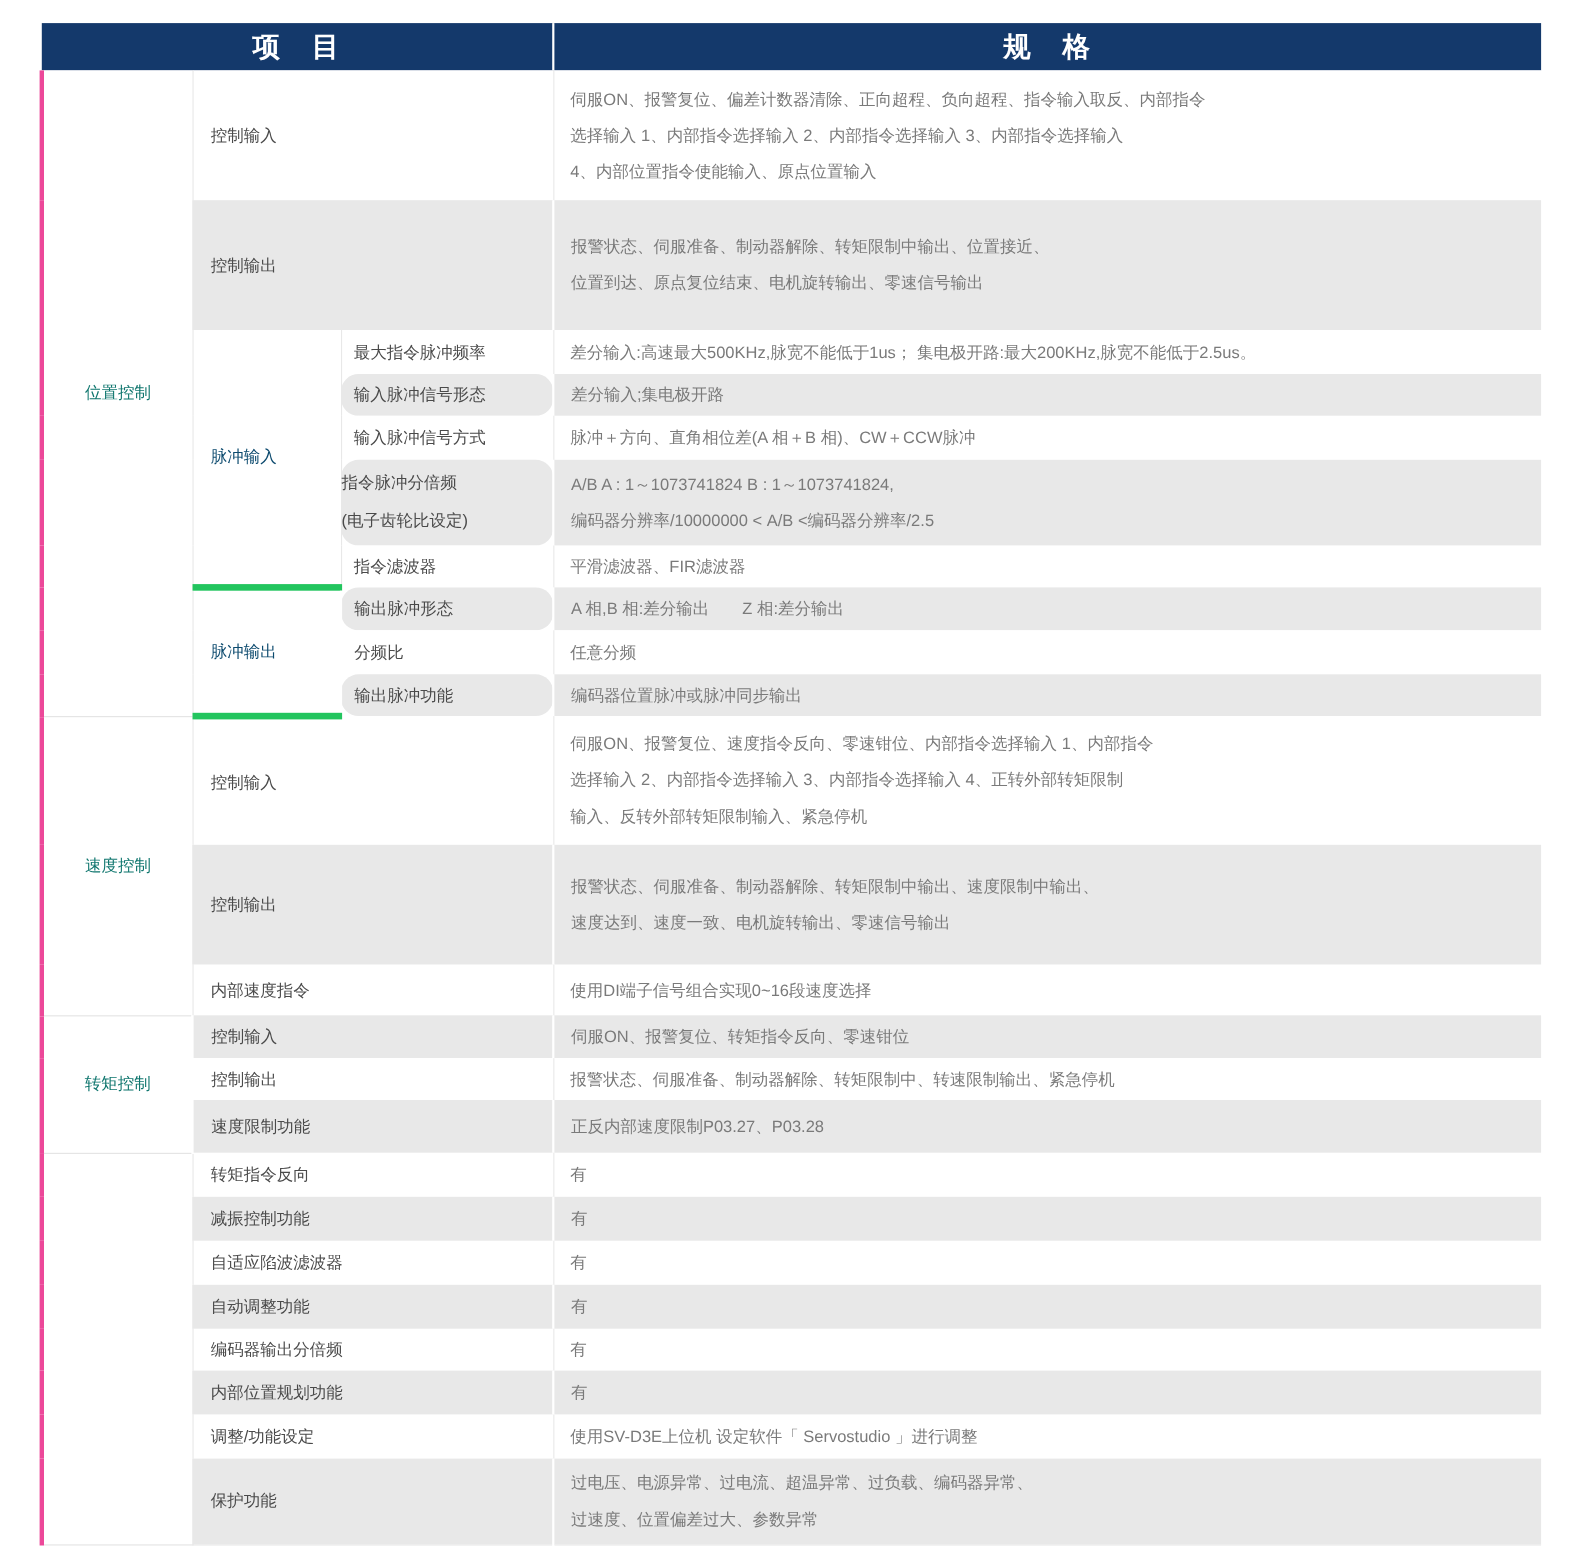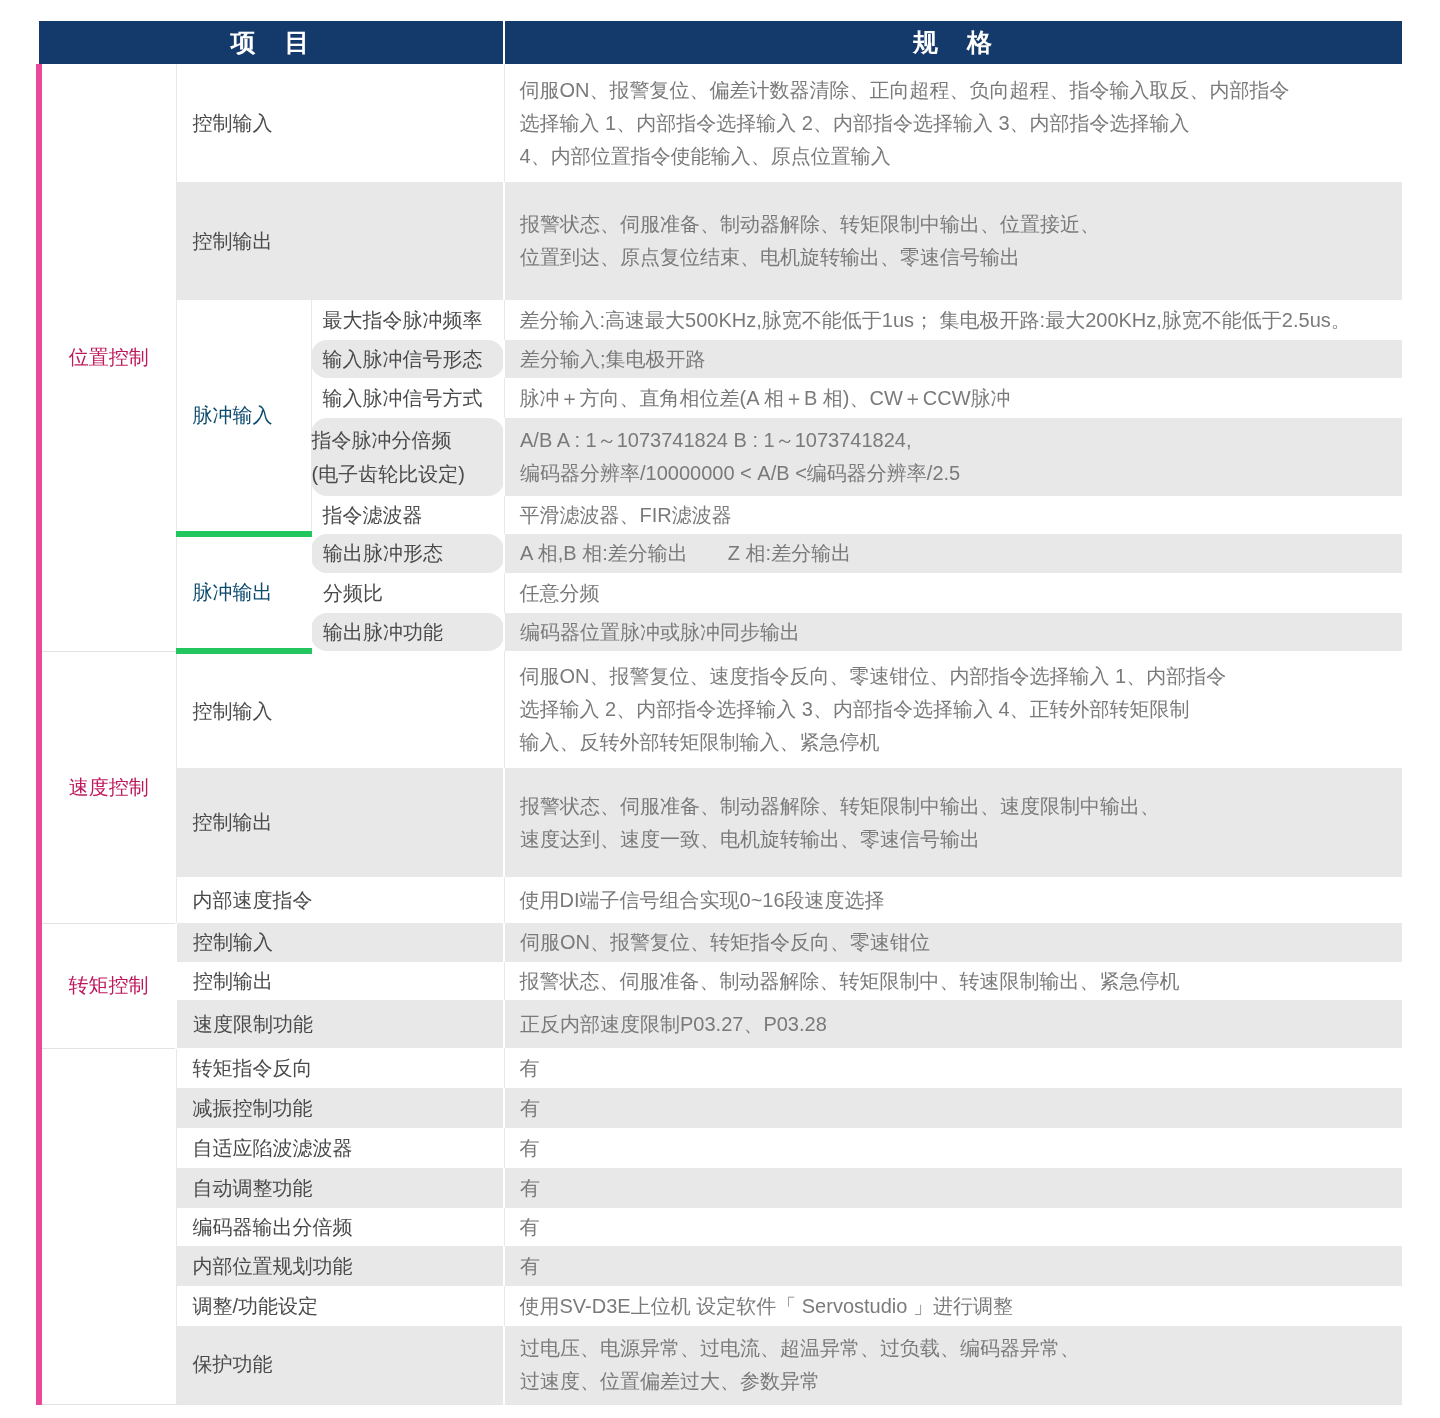--- a/index.html
+++ b/index.html
@@ -11,28 +11,28 @@
   table.spec-table{
     position:absolute;left:36px;top:21px;width:1363px;
     border-collapse:collapse;table-layout:fixed;
   }
   th,td{padding:0;vertical-align:middle;}
   th.hdr{
     background:#14396b;color:#ffffff;font-size:25px;font-weight:bold;
     text-align:center;letter-spacing:2px;
   }
   th.hdr-item{border-right:2px solid #ffffff;}
-  td{font-size:20px;}
+  td{font-size:15px;}
   
   td.lbl{padding-left:16px;color:#4a4a4a;text-align:left;}
   td.l3{padding-left:11px;color:#4a4a4a;text-align:left;border-radius:16px;}
   td.l3.c2{text-align:left;padding-left:0;white-space:pre-line;line-height:34px;}
   td.cat{
-    text-align:center;color:#be185d;background:#ffffff !important;
-    border-left:6px solid #ec4899;border-right:1px solid #e3e3e3;border-bottom:1px solid #e3e3e3;
+    text-align:center;color:#0f766e;background:#ffffff !important;
+    border-left:4px solid #ec4899;border-right:1px solid #e3e3e3;border-bottom:1px solid #e3e3e3;
   }
   td.sub{
     padding-left:16px;color:#0c4a6e;background:#ffffff !important;
     border-right:1px solid #e3e3e3;border-bottom:6px solid #22c55e;text-align:left;
   }
   td.spec{
     padding-left:15px;color:#7a7a7a;text-align:left;
     white-space:pre-line;line-height:33px;
   }
   

